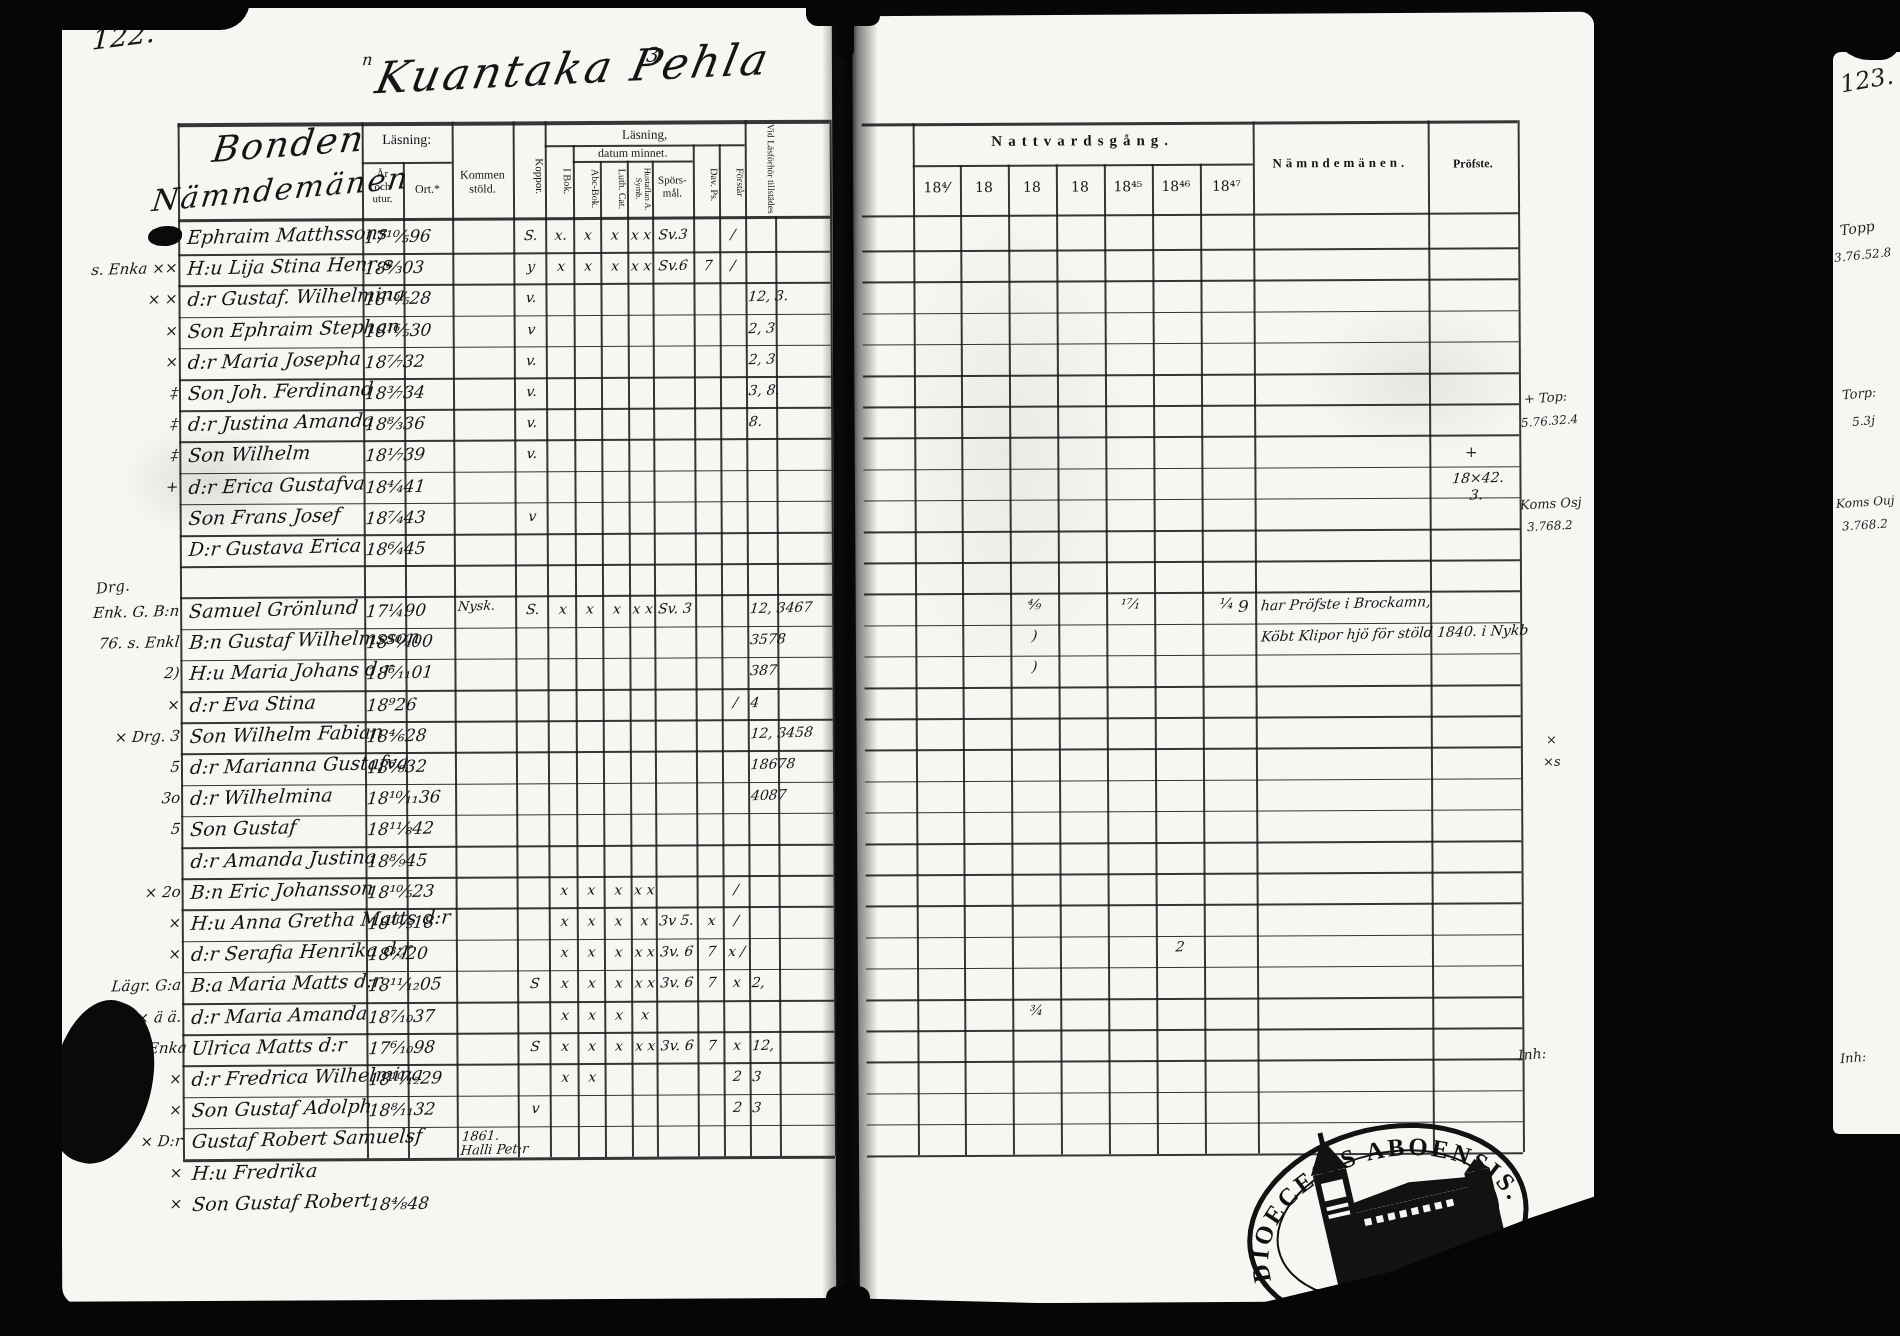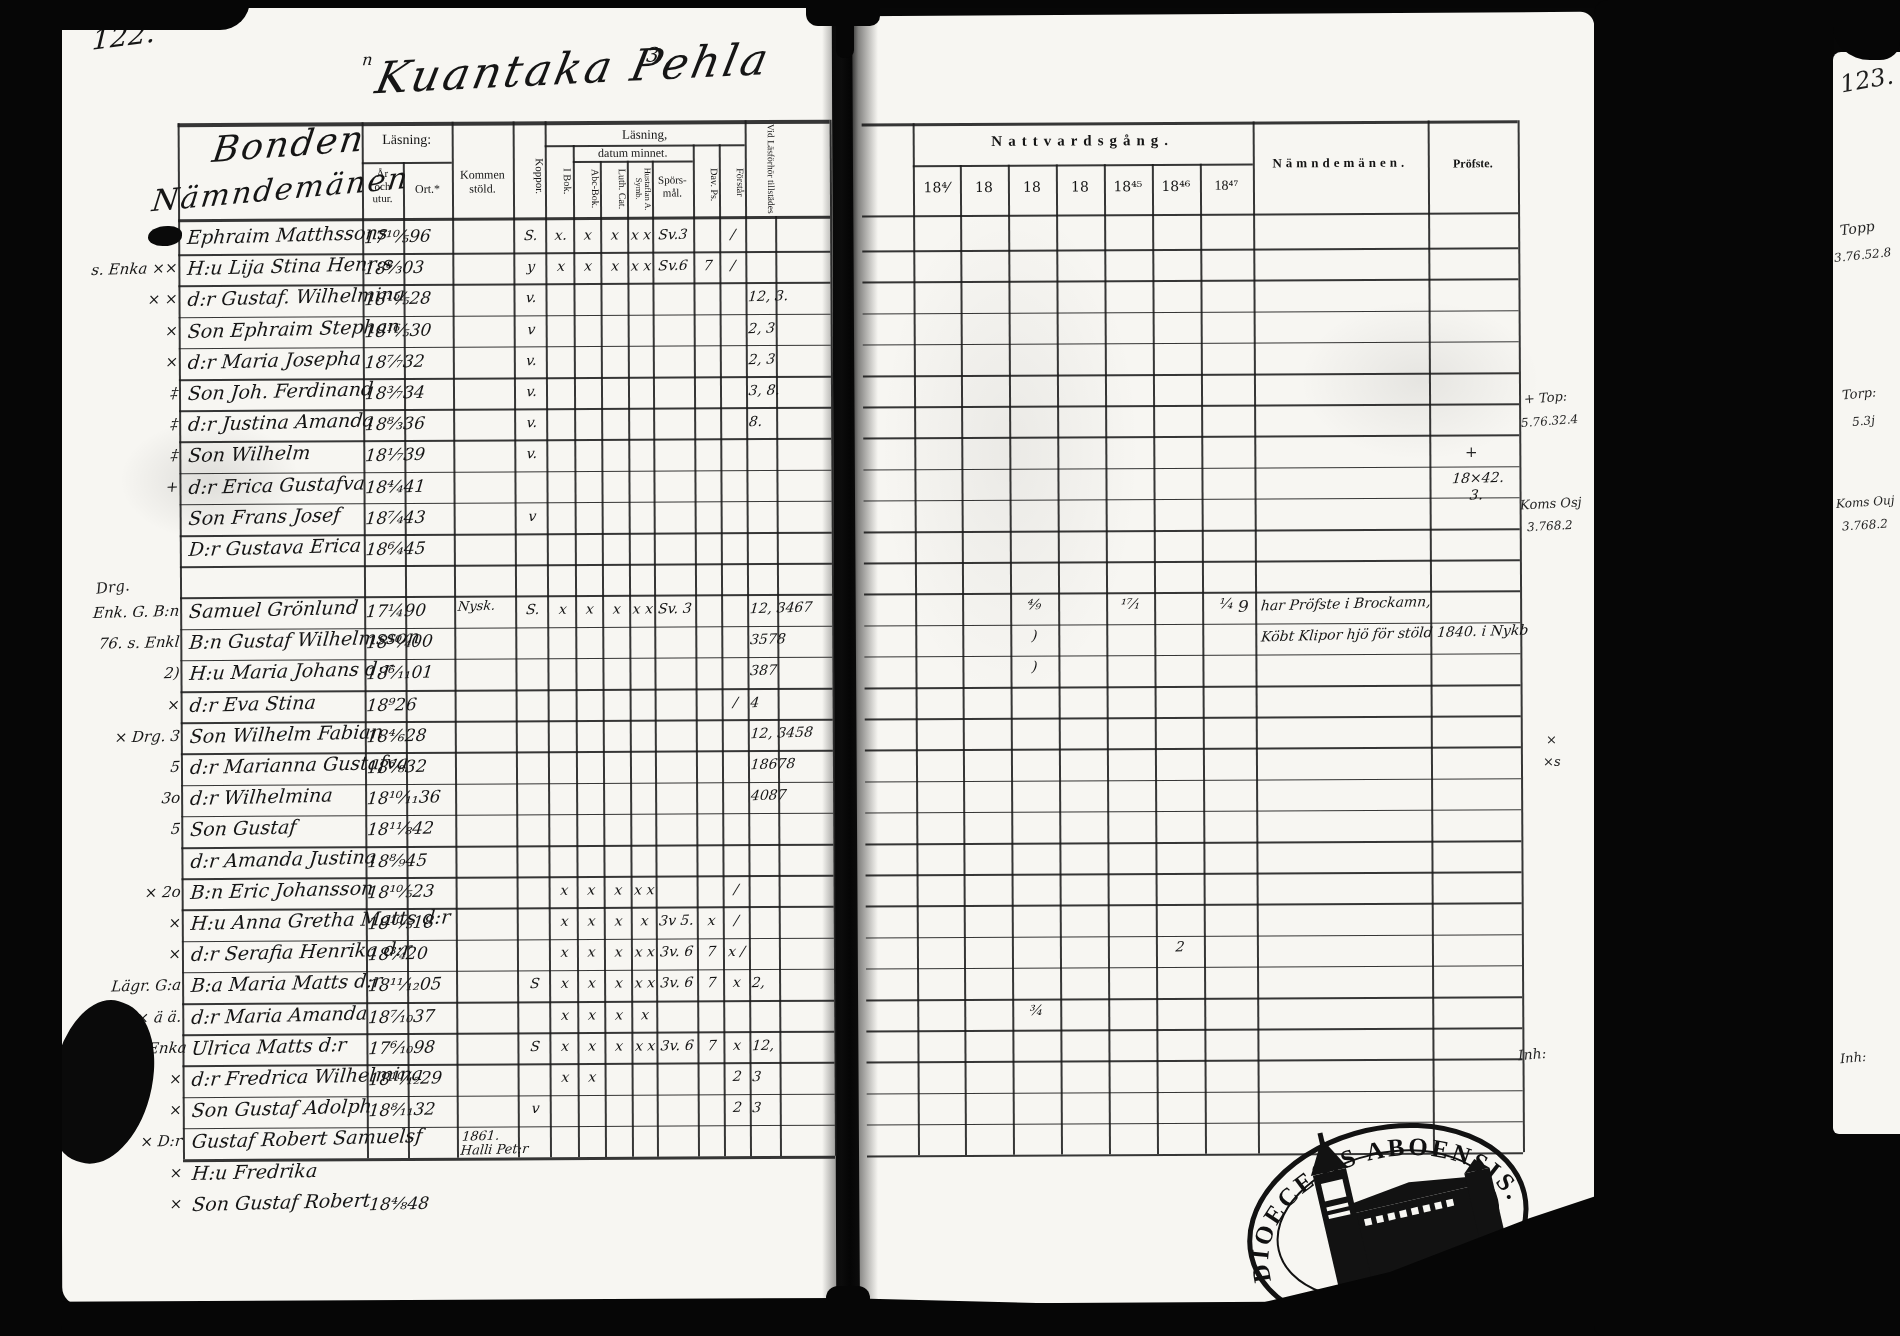--- a/index.html
+++ b/index.html
@@ -161,21 +161,21 @@
       <div class="hline" style="left:178px;top:1126.8px;width:652px;height:1.6px;"></div>
       <div class="hline" style="left:862px;top:1126.8px;width:656px;height:1.5px;"></div>
       <div class="hline" style="left:178px;top:1158px;width:652px;height:2.6px;"></div>
       <div class="hline" style="left:862px;top:1158px;width:656px;height:2.2px;"></div>
       <div class="print dvser ctr" style="left:913px;top:182px;width:47px;font-size:14px;">18⁴⁄</div>
       <div class="print dvser ctr" style="left:960px;top:182px;width:48px;font-size:14px;">18</div>
       <div class="print dvser ctr" style="left:1008px;top:182px;width:48px;font-size:14px;">18</div>
       <div class="print dvser ctr" style="left:1056px;top:182px;width:48px;font-size:14px;">18</div>
       <div class="print dvser ctr" style="left:1104px;top:182px;width:48px;font-size:14px;">18⁴⁵</div>
       <div class="print dvser ctr" style="left:1152px;top:182px;width:48px;font-size:14px;">18⁴⁶</div>
-      <div class="print dvser ctr" style="left:1200px;top:182px;width:53px;font-size:14px;font-family:Liberation Serif, serif;">18⁴⁷</div>
+      <div class="print dvser ctr" style="left:1200px;top:182px;width:53px;font-size:14px;">18⁴⁷</div>
       <div class="hand" style="left:60px;top:229px;width:116px;font-size:15px;text-align:right;">†</div>
       <div class="hand" style="left:186px;top:225px;font-size:19px;">Ephraim Matthssons</div>
       <div class="hand" style="left:363px;top:227px;font-size:17px;">17¹⁰⁄₅96</div>
       <div class="hand ctr" style="left:516px;top:228px;width:28px;font-size:14px;text-align:center;">S.</div>
       <div class="hand ctr" style="left:547px;top:228px;width:26px;font-size:14px;text-align:center;">x.</div>
       <div class="hand ctr" style="left:574px;top:228px;width:26px;font-size:14px;text-align:center;">x</div>
       <div class="hand ctr" style="left:601px;top:228px;width:26px;font-size:14px;text-align:center;">x</div>
       <div class="hand ctr" style="left:627px;top:228px;width:26px;font-size:14px;text-align:center;">x x</div>
       <div class="hand ctr" style="left:650px;top:228px;width:44px;font-size:14px;text-align:center;">Sv.3</div>
       <div class="hand ctr" style="left:719px;top:228px;width:26px;font-size:14px;text-align:center;">/</div>

